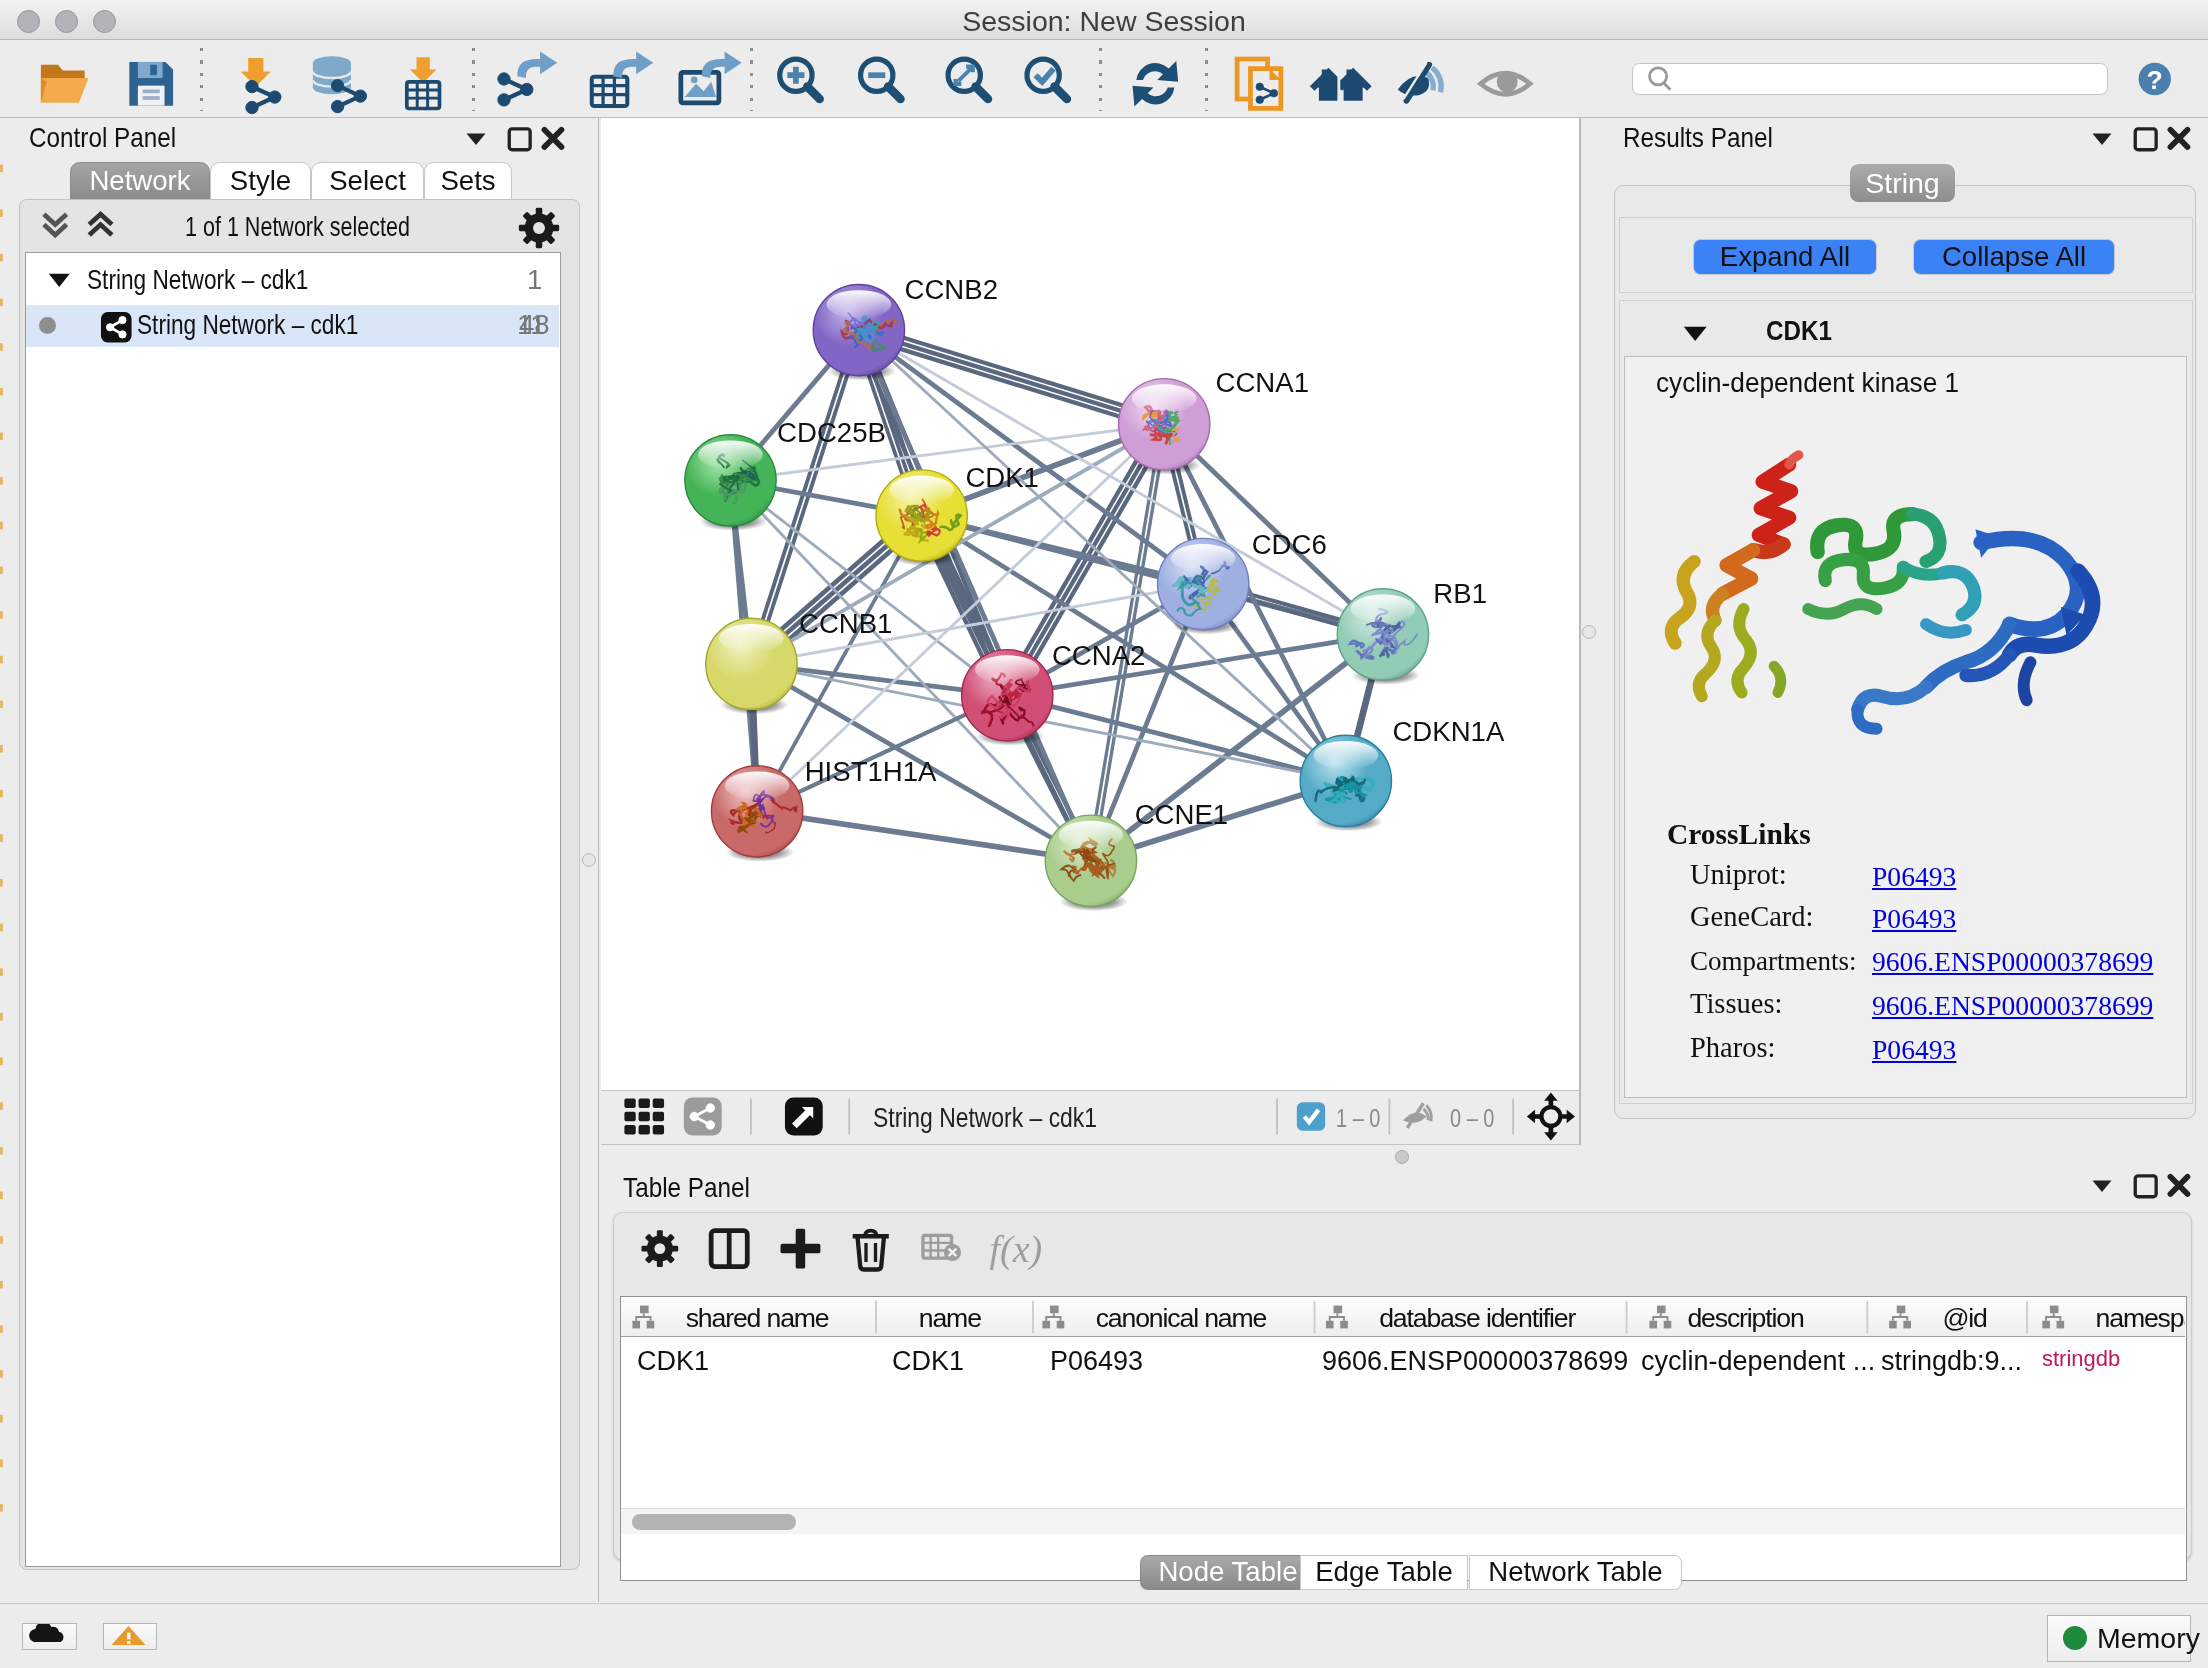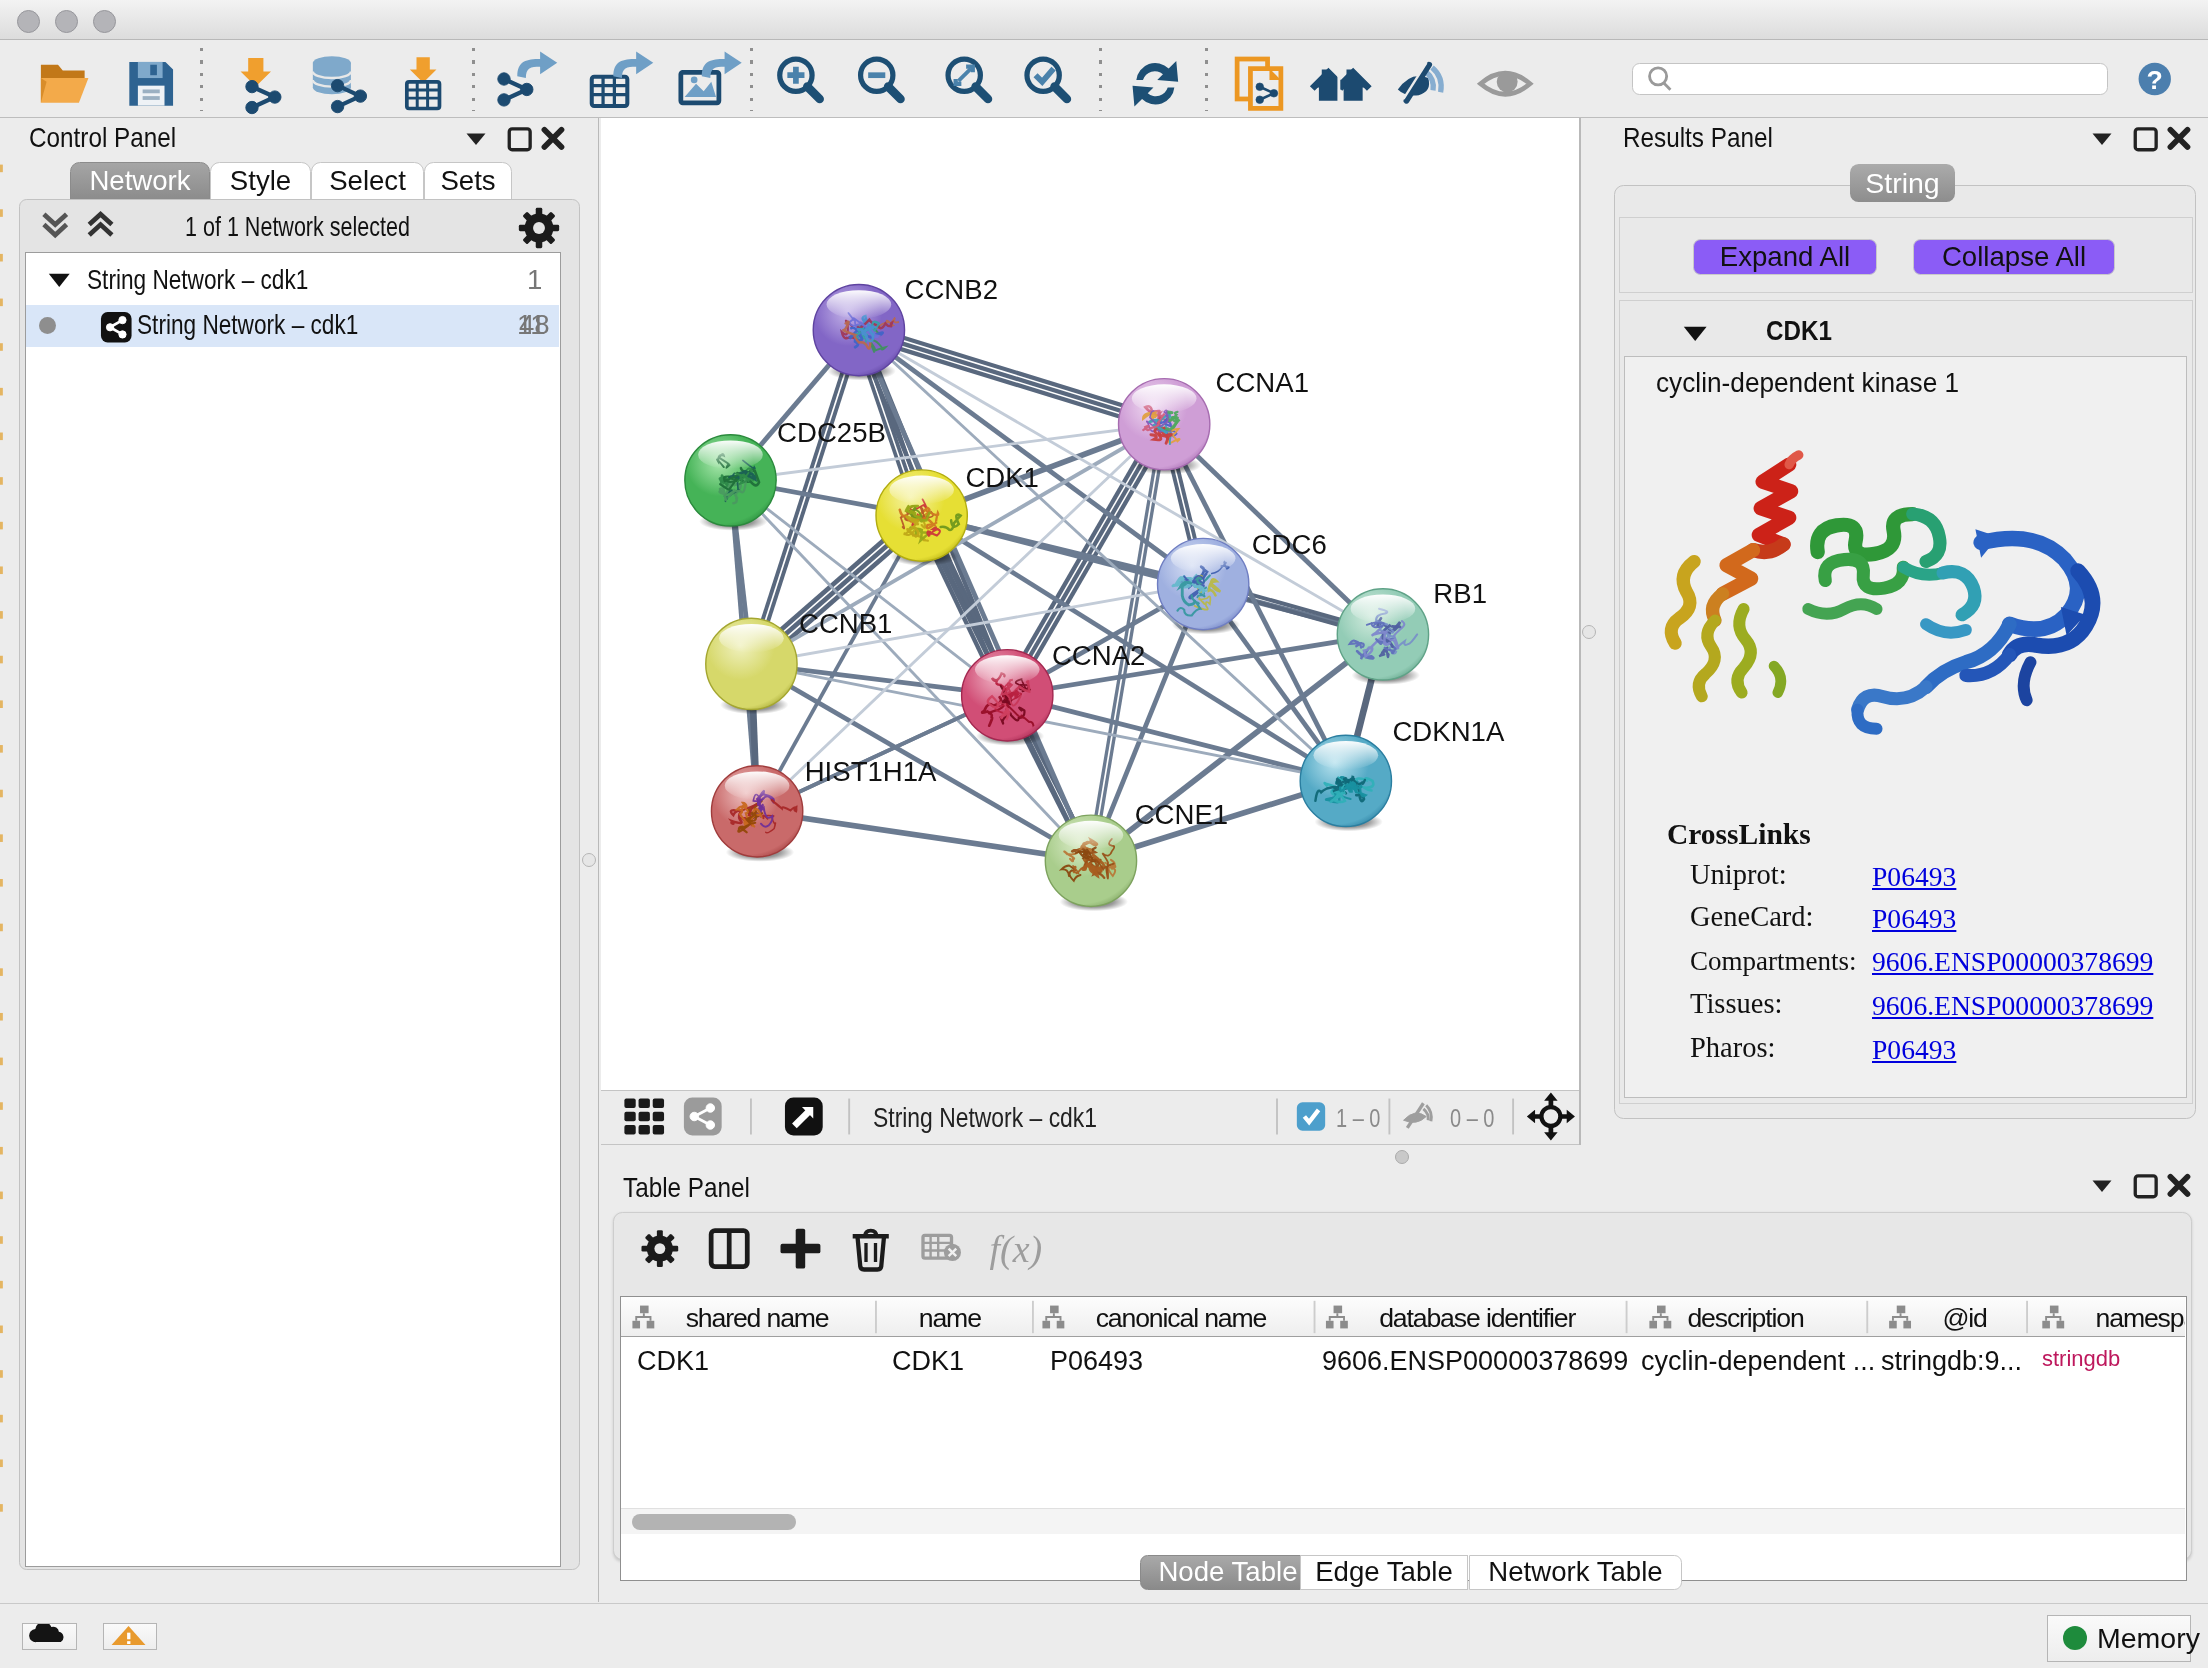--- a/index.html
+++ b/index.html
@@ -38,21 +38,21 @@
 #netbar { position:absolute; left:601px; top:1090px; width:978px; height:55px;
   background:#ececec; border-top:1.9px solid #c4c4c4; border-bottom:1.9px solid #c4c4c4;}
 #rdivider { position:absolute; left:1579px; top:118px; width:1.9px; height:1027px; background:#b9b9b9; }
 
 #rpanel { position:absolute; left:1581px; top:118px; width:628px; height:1027px; background:#ececec; }
 #stringtab { z-index:5; position:absolute; left:1850px; top:164px; width:105px; height:38px;
   background:linear-gradient(#ababab,#8d8d8d); border-radius:8.6px; color:#fff;
   font-size:28.5px; text-align:center; line-height:38px; }
 #rbox { position:absolute; left:1614px; top:185px; width:582px; height:934px;
   background:#e9e9e9; border:1.9px solid #c2c2c2; border-radius:9.5px; }
-.rbtn { position:absolute; top:53px; height:36px; background:#8b5cf6; border:1.9px solid #c9c9c9;
+.rbtn { position:absolute; top:53px; height:36px; background:#3b82f6; border:1.9px solid #c9c9c9;
   border-radius:7.6px; font-size:27.6px; color:#111; text-align:center; line-height:33px; }
 
 #tpanel { position:absolute; left:601px; top:1147px; width:1607px; height:455px; background:#ececec; }
 #tbox { position:absolute; left:613px; top:1212px; width:1579px; height:348px;
   background:#e7e7e7; border:1.9px solid #cdcdcd; border-radius:9.5px; box-shadow:0 1.9px 2.9px rgba(0,0,0,.15); }
 #ttable { position:absolute; left:620px; top:1296px; width:1567px; height:285px;
   background:#fff; border:1.9px solid #8f8f8f; }
 #thead { position:absolute; left:0; top:0; width:1564px; height:40px;
   background:linear-gradient(#fdfdfd,#eeeeee); border-bottom:1.9px solid #9f9f9f; }
 #hscroll { position:absolute; left:0px; top:211px; width:1564px; height:26px; background:#f4f4f4; border-top:1px solid #e0e0e0;}
@@ -64,20 +64,21 @@
 #statusbar { position:absolute; left:0; top:1603px; width:2208px; height:66px;
   background:#ececec; border-top:1.9px solid #c9c9c9; }
 .sbtn { position:absolute; background:linear-gradient(#fafafa,#ededed); border:1.9px solid #b5b5b5; }
 </style>
 </head>
 <body>
 <div id="titlebar">
   <div class="tl" style="left:17px;"></div>
   <div class="tl" style="left:55px;"></div>
   <div class="tl" style="left:93px;"></div>
+  <div id="title">Session: New Session</div>
 </div>
 <div id="toolbar">
   <svg width="2208" height="78" style="position:absolute;left:0;top:0;" viewBox="0 0 2322 82">
     <defs>
       <g id="shareG">
           <circle cx="14" cy="0" r="6.5"></circle>
           <circle cx="-10" cy="-11" r="6.5"></circle>
           <circle cx="-10" cy="11" r="6.5"></circle>
           <path d="M14 0 L-10 -11 M14 0 L-10 11" stroke-width="4.5" fill="none"></path>
         </g>

